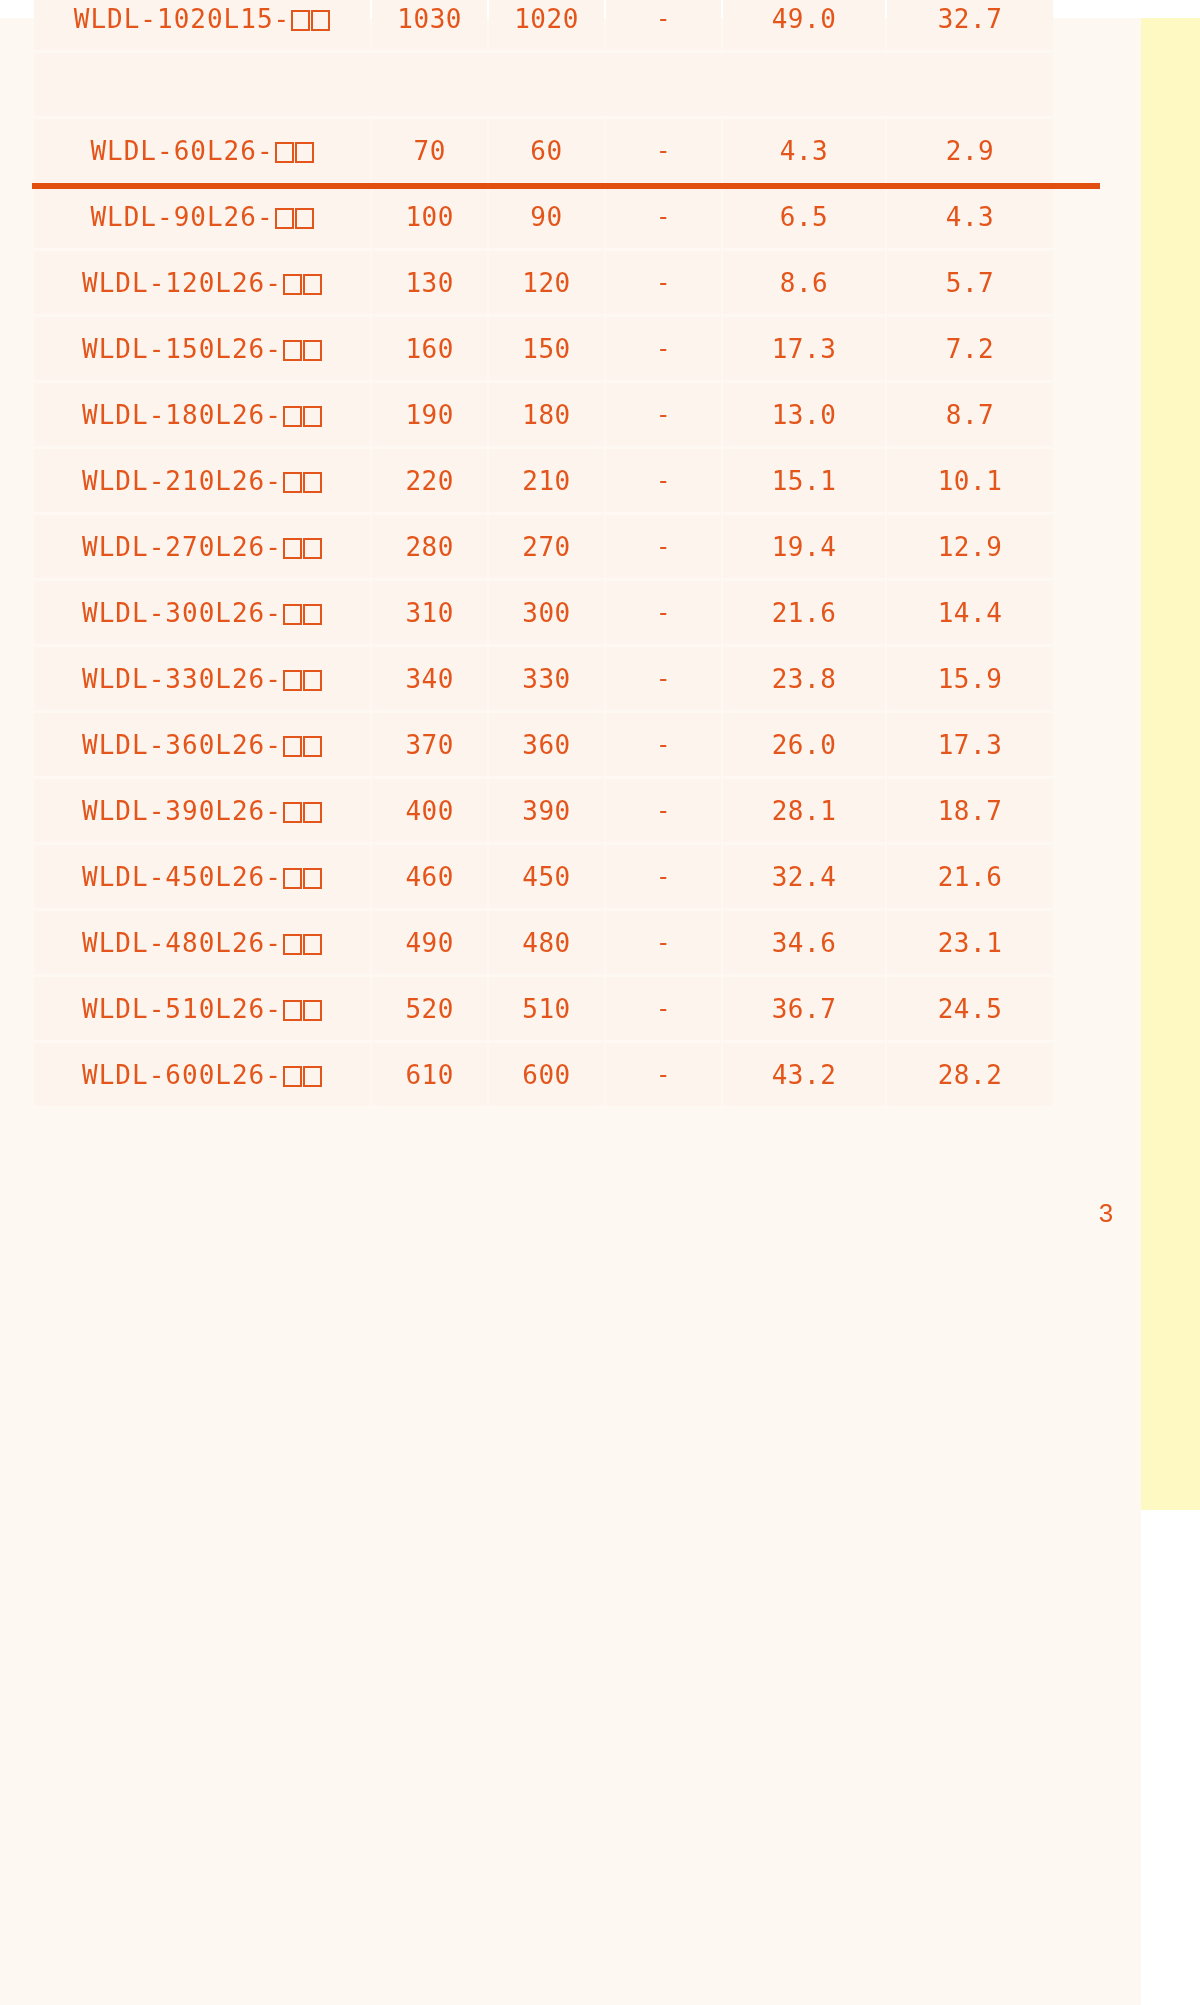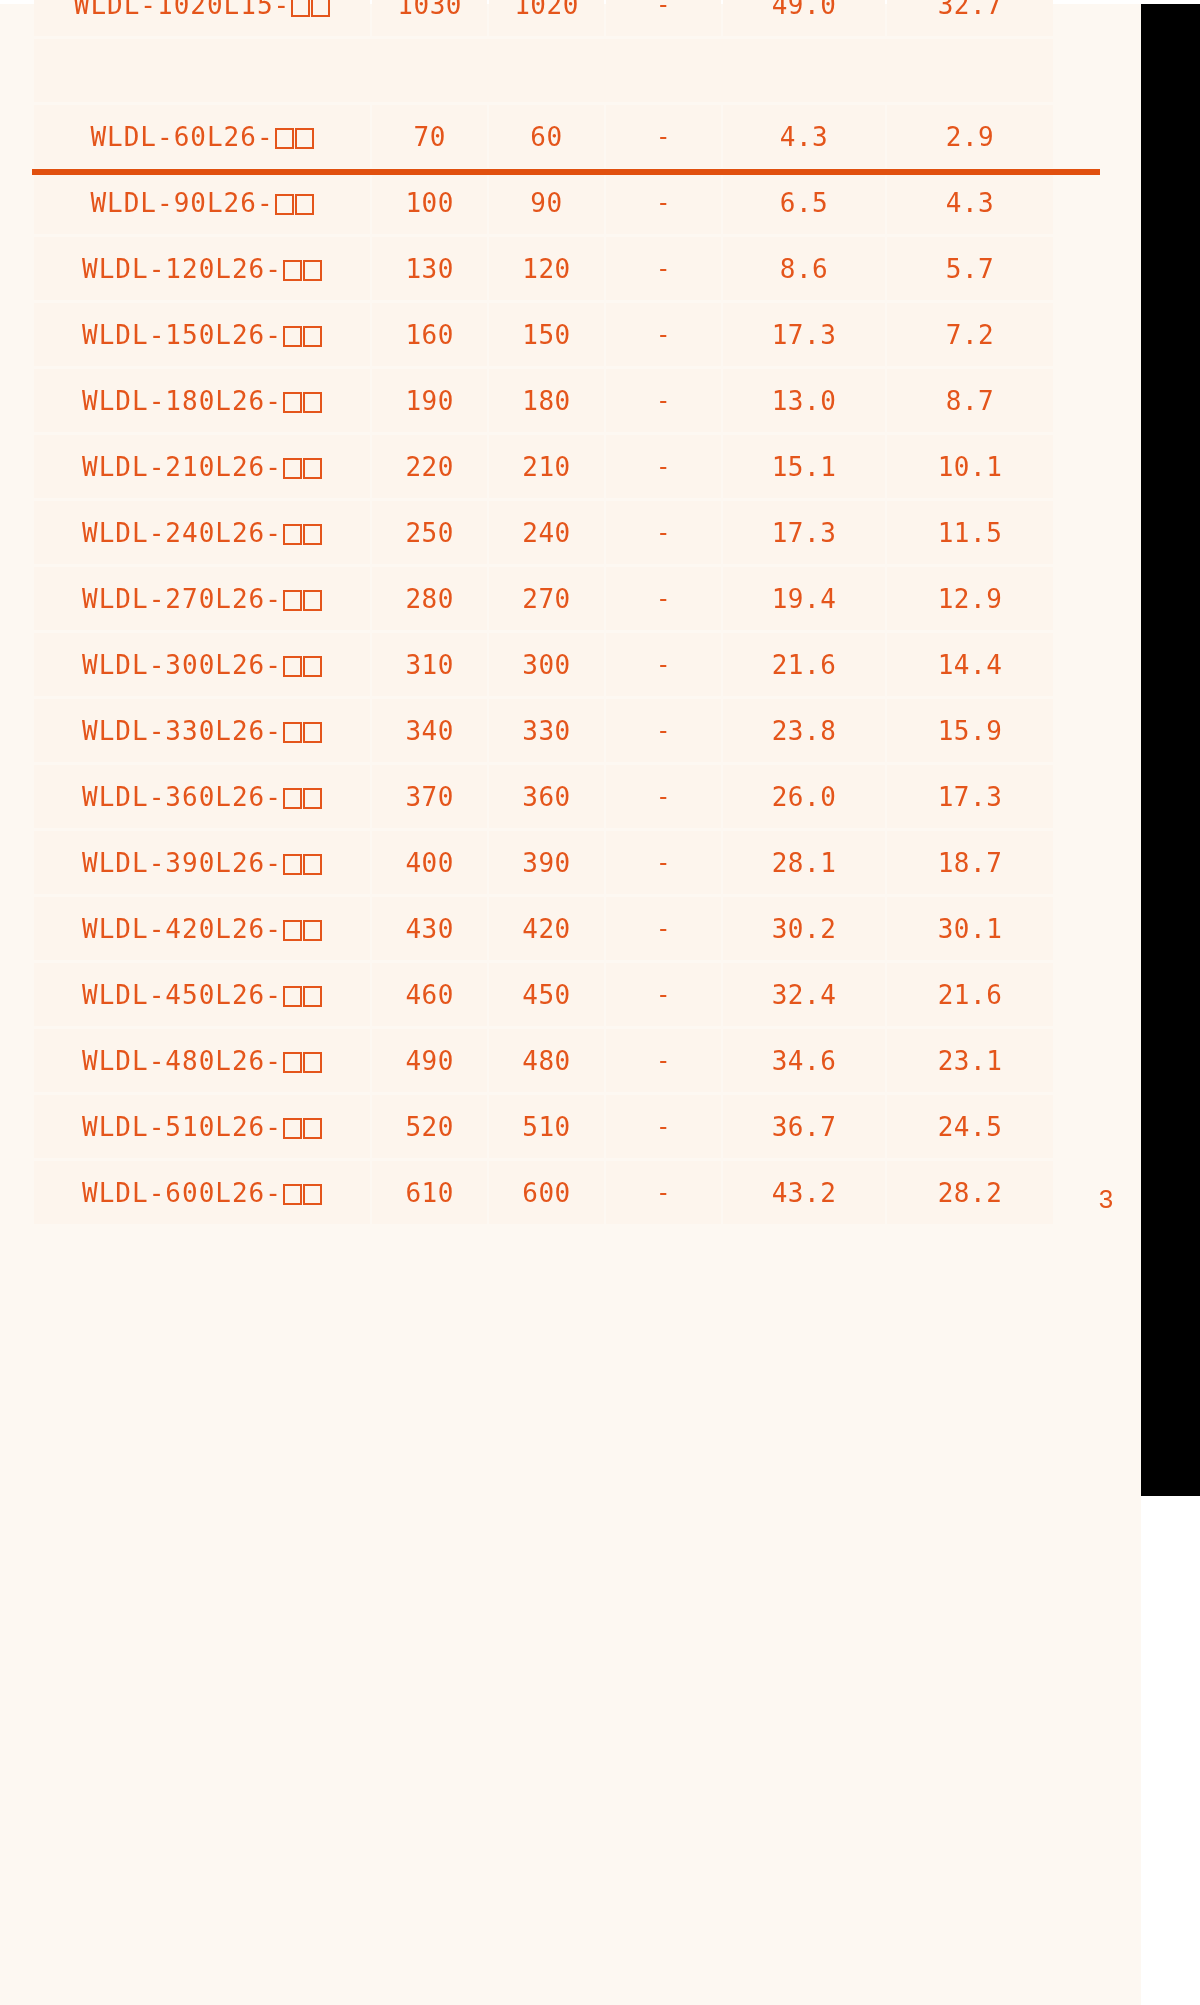--- a/index.html
+++ b/index.html
@@ -11,24 +11,24 @@
     width: 1200px;
     height: 2005px;
     position: relative;
     overflow: hidden;
     font-family: "DejaVu Sans Mono", monospace;
   }
 
   
   #page {
     position: absolute;
-    left: 0; top: 4px;
+    left: 0; top: 18px;
     width: 1200px;
     height: 1492px;
-    background: #000000;
+    background: #fef9c3;
   }
 
   
   #paper-tint {
     position: absolute;
     left: 0; top: 0;
     width: 1141px;
     height: 2005px;
     background: #fdf8f2;
   }
@@ -176,28 +176,20 @@
         </tr>
         <tr>
           <td class="model"><span>WLDL-210L26-</span><span class="tofu"></span><span class="tofu"></span></td>
           <td>220</td>
           <td>210</td>
           <td class="dash">-</td>
           <td>15.1</td>
           <td>10.1</td>
         </tr>
         <tr>
-          <td class="model"><span>WLDL-240L26-</span><span class="tofu"></span><span class="tofu"></span></td>
-          <td>250</td>
-          <td>240</td>
-          <td class="dash">-</td>
-          <td>17.3</td>
-          <td>11.5</td>
-        </tr>
-        <tr>
           <td class="model"><span>WLDL-270L26-</span><span class="tofu"></span><span class="tofu"></span></td>
           <td>280</td>
           <td>270</td>
           <td class="dash">-</td>
           <td>19.4</td>
           <td>12.9</td>
         </tr>
         <tr>
           <td class="model"><span>WLDL-300L26-</span><span class="tofu"></span><span class="tofu"></span></td>
           <td>310</td>
@@ -224,28 +216,20 @@
         </tr>
         <tr>
           <td class="model"><span>WLDL-390L26-</span><span class="tofu"></span><span class="tofu"></span></td>
           <td>400</td>
           <td>390</td>
           <td class="dash">-</td>
           <td>28.1</td>
           <td>18.7</td>
         </tr>
         <tr>
-          <td class="model"><span>WLDL-420L26-</span><span class="tofu"></span><span class="tofu"></span></td>
-          <td>430</td>
-          <td>420</td>
-          <td class="dash">-</td>
-          <td>30.2</td>
-          <td>30.1</td>
-        </tr>
-        <tr>
           <td class="model"><span>WLDL-450L26-</span><span class="tofu"></span><span class="tofu"></span></td>
           <td>460</td>
           <td>450</td>
           <td class="dash">-</td>
           <td>32.4</td>
           <td>21.6</td>
         </tr>
         <tr>
           <td class="model"><span>WLDL-480L26-</span><span class="tofu"></span><span class="tofu"></span></td>
           <td>490</td>

